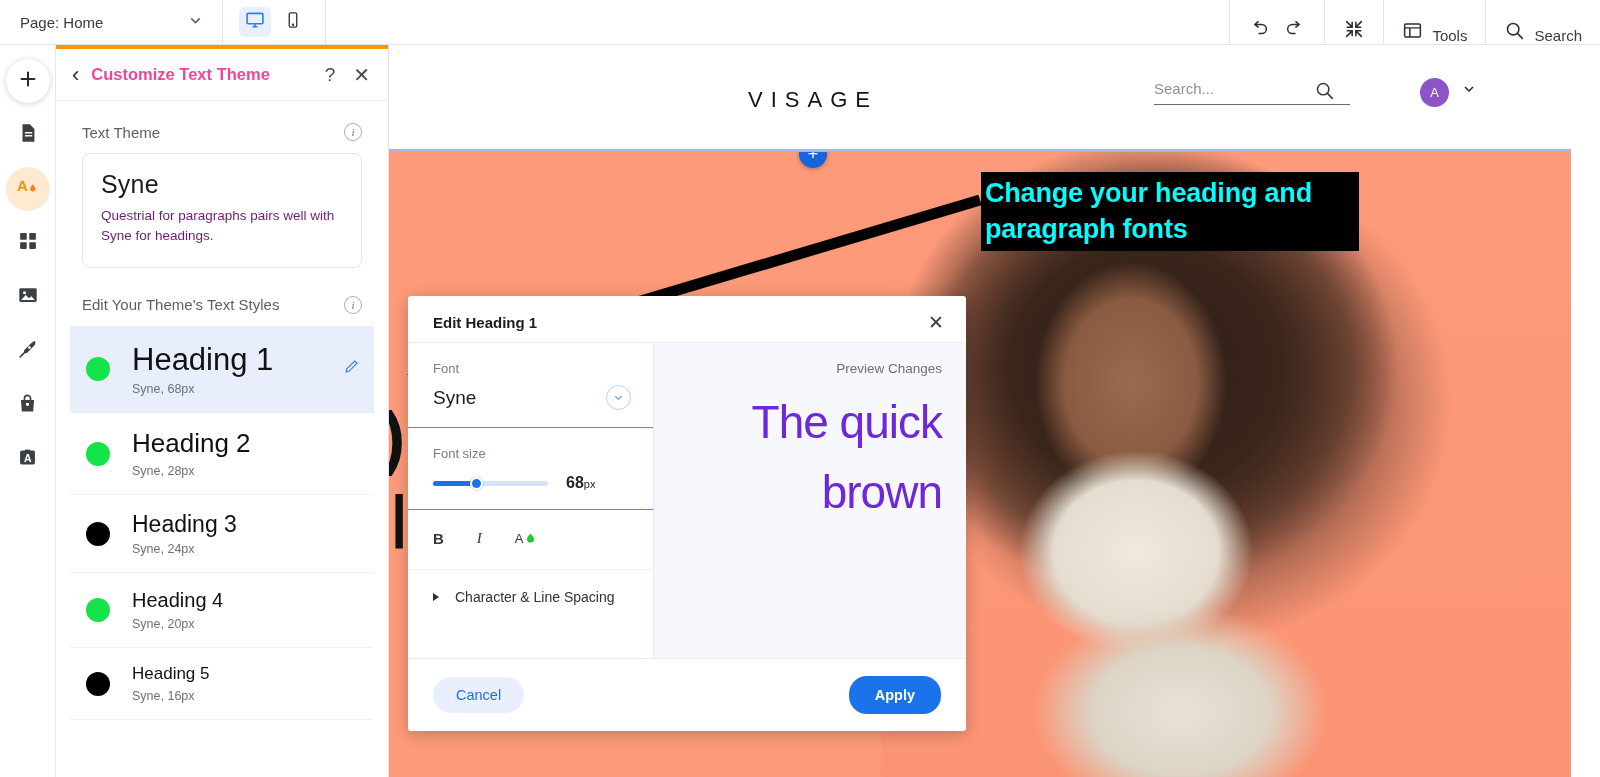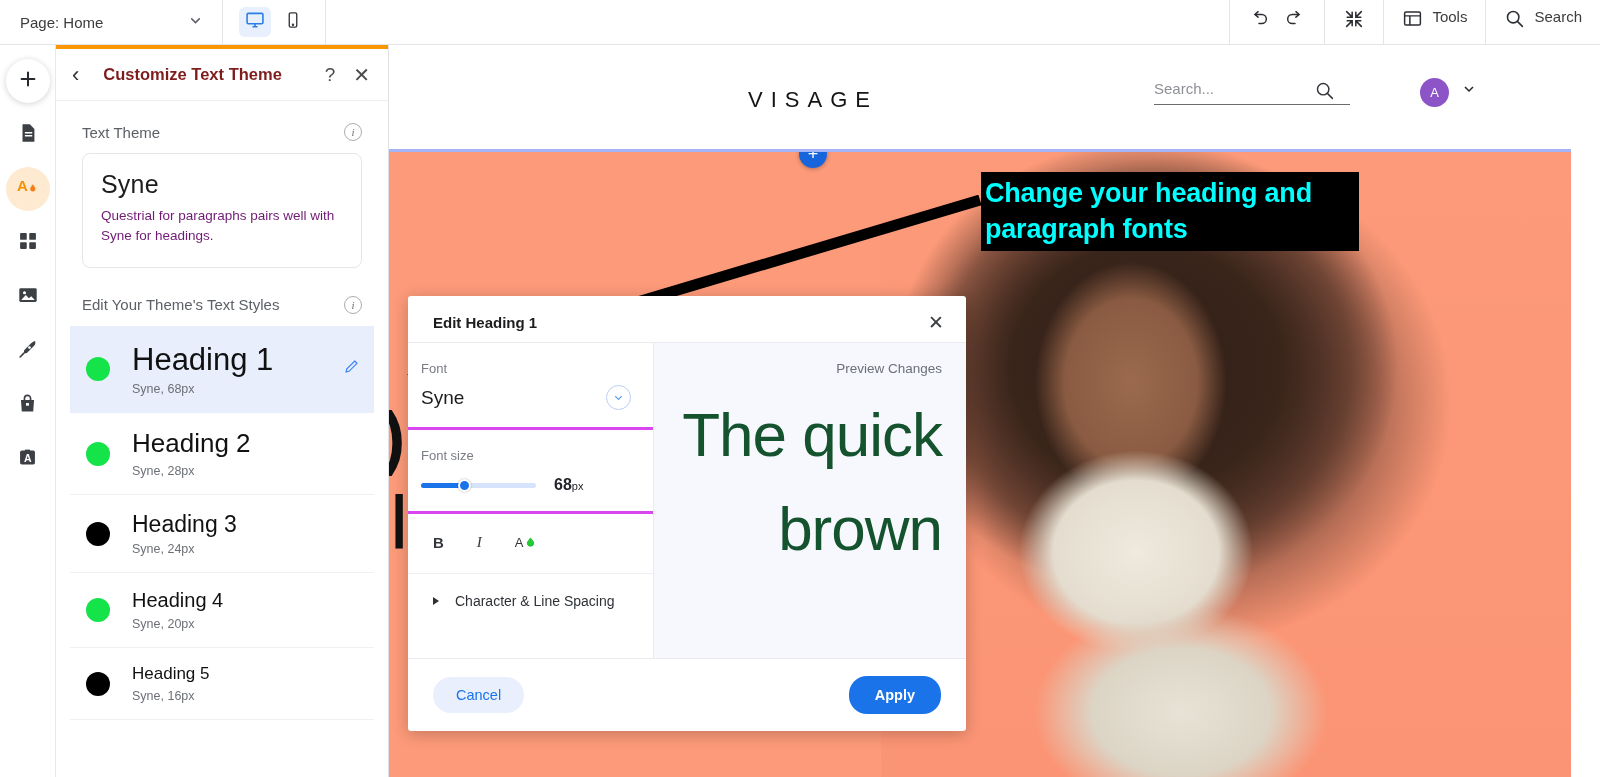--- a/index.html
+++ b/index.html
@@ -24,22 +24,22 @@
   .page-select .lbl { font-size:15px; color:#3c3c3c; }
   .divider-v { width:1px; background:#e3e5e8; align-self:stretch; }
   .device-group { display:flex; align-items:center; gap:6px; padding:0 16px; }
   .device-btn {
     width:32px; height:30px; border-radius:6px; display:flex;
     align-items:center; justify-content:center; cursor:pointer;
   }
   .device-btn.active { background:#e8f0fe; }
   .topbar-spacer { flex:1; }
   .tb-cell {
-    display:flex; align-items:flex-start; justify-content:center;
-    gap:14px; padding:8px 18px; cursor:pointer;
+    display:flex; align-items:flex-end; justify-content:center;
+    gap:14px; padding:0 18px; cursor:pointer;
   }
   .tb-cell.tools, .tb-cell.search { gap:9px; font-size:15px; color:#3c3c3c; }
 
   
   .rail {
     position:absolute; top:45px; left:0; width:56px; height:732px;
     background:#fff; border-right:1px solid #e6e8ea;
     display:flex; flex-direction:column; align-items:center;
     padding-top:14px; gap:10px; z-index:30;
   }
@@ -55,21 +55,21 @@
     position:absolute; top:45px; left:56px; width:333px; height:732px;
     background:#fff; border-right:1px solid #e0e2e5; z-index:25;
     display:flex; flex-direction:column;
   }
   .panel-accent { height:4px; background:#fa9600; width:100%; }
   .panel-head {
     height:52px; display:flex; align-items:center; padding:0 18px 0 16px;
     border-bottom:1px solid #eceef0; gap:12px;
   }
   .panel-head .back { font-size:22px; color:#333; cursor:pointer; line-height:1; }
-  .panel-head .title { flex:1; font-size:16.5px; font-weight:bold; color:#7f1d1d;margin-left:12px; }
+  .panel-head .title { flex:1; font-size:16.5px; font-weight:bold; color:#ec4899; }
   .panel-head .hlp { font-size:19px; color:#4a4a4a; cursor:pointer; padding:0 6px; }
   .panel-head .cls { font-size:20px; color:#4a4a4a; cursor:pointer; line-height:1; }
   .panel-body { flex:1; overflow:hidden; padding:0 26px; }
   .sec-row {
     display:flex; align-items:center; justify-content:space-between;
     margin-top:22px; margin-bottom:12px;
   }
   .sec-label { font-size:15px; color:#5b5f66; }
   .info-i {
     width:18px; height:18px; border-radius:50%; border:1px solid #aaadb2;
@@ -164,21 +164,21 @@
     box-shadow:0 3px 16px rgba(0,0,0,.22); display:flex; flex-direction:column;
   }
   .modal-head {
     height:47px; display:flex; align-items:center; padding:6px 22px 0 25px;
     border-bottom:1px solid #e9ebee;
   }
   .modal-title { flex:1; font-size:15px; font-weight:bold; color:#1d1d1f; }
   .modal-x { font-size:19px; color:#3a3d42; cursor:pointer; line-height:1; }
   .modal-body { flex:1; display:flex; min-height:0; }
   .modal-left { width:246px; border-right:1px solid #e9ebee; display:flex; flex-direction:column; }
-  .field { padding:18px 22px 17px 13px; border-bottom:3px solid #d946ef; }
+  .field { padding:18px 22px 17px 25px; border-bottom:1px solid #d946ef; }
   .field-label { font-size:13px; color:#797d84; }
   .font-row { display:flex; align-items:center; justify-content:space-between; margin-top:9px; }
   .font-value { font-size:19px; color:#1d1d1f; }
   .caret-circle {
     width:25px; height:25px; border-radius:50%; border:1px solid #bcd0f5;
     display:flex; align-items:center; justify-content:center;
     color:#5d9bf2; font-size:12px; cursor:pointer;
   }
   .size-row { display:flex; align-items:center; gap:18px; margin-top:13px; }
   .slider { position:relative; width:115px; height:5px; border-radius:3px; background:#d6e4fb; cursor:pointer; }
@@ -196,21 +196,21 @@
   .fmt-btn.i { font-family:"Liberation Serif", serif; font-style:italic; }
   .fmt-btn.color { position:relative; display:flex; align-items:flex-start; }
   .drop { width:11px; height:13px; margin-left:1px; }
   .spacing-row { display:flex; align-items:center; gap:16px; padding:19px 25px; cursor:pointer; }
   .tri { width:0; height:0; border-left:6px solid #2e3136; border-top:4.5px solid transparent; border-bottom:4.5px solid transparent; }
   .spacing-lbl { font-size:14px; color:#2e3136; }
 
   .modal-right { flex:1; background:#f6f8fd; padding:18px 24px 0; overflow:hidden;text-align:right; }
   .preview-label { font-size:13.5px; color:#6c7076; }
   .preview-text {
-    margin-top:12px; font-size:62px; line-height:1.52; color:#14532d;
+    margin-top:12px; font-size:46px; line-height:1.52; color:#6d28d9;
     letter-spacing:-1px; word-break:break-word;
   }
   .modal-foot {
     height:73px; border-top:1px solid #e9ebee; display:flex; align-items:center;
     justify-content:space-between; padding:0 25px;
   }
   .btn-cancel {
     background:#e9effc; color:#1a73e8; font-size:14.5px; border:none;
     border-radius:18px; padding:10px 23px; cursor:pointer;
     font-family:"Liberation Sans", sans-serif;

